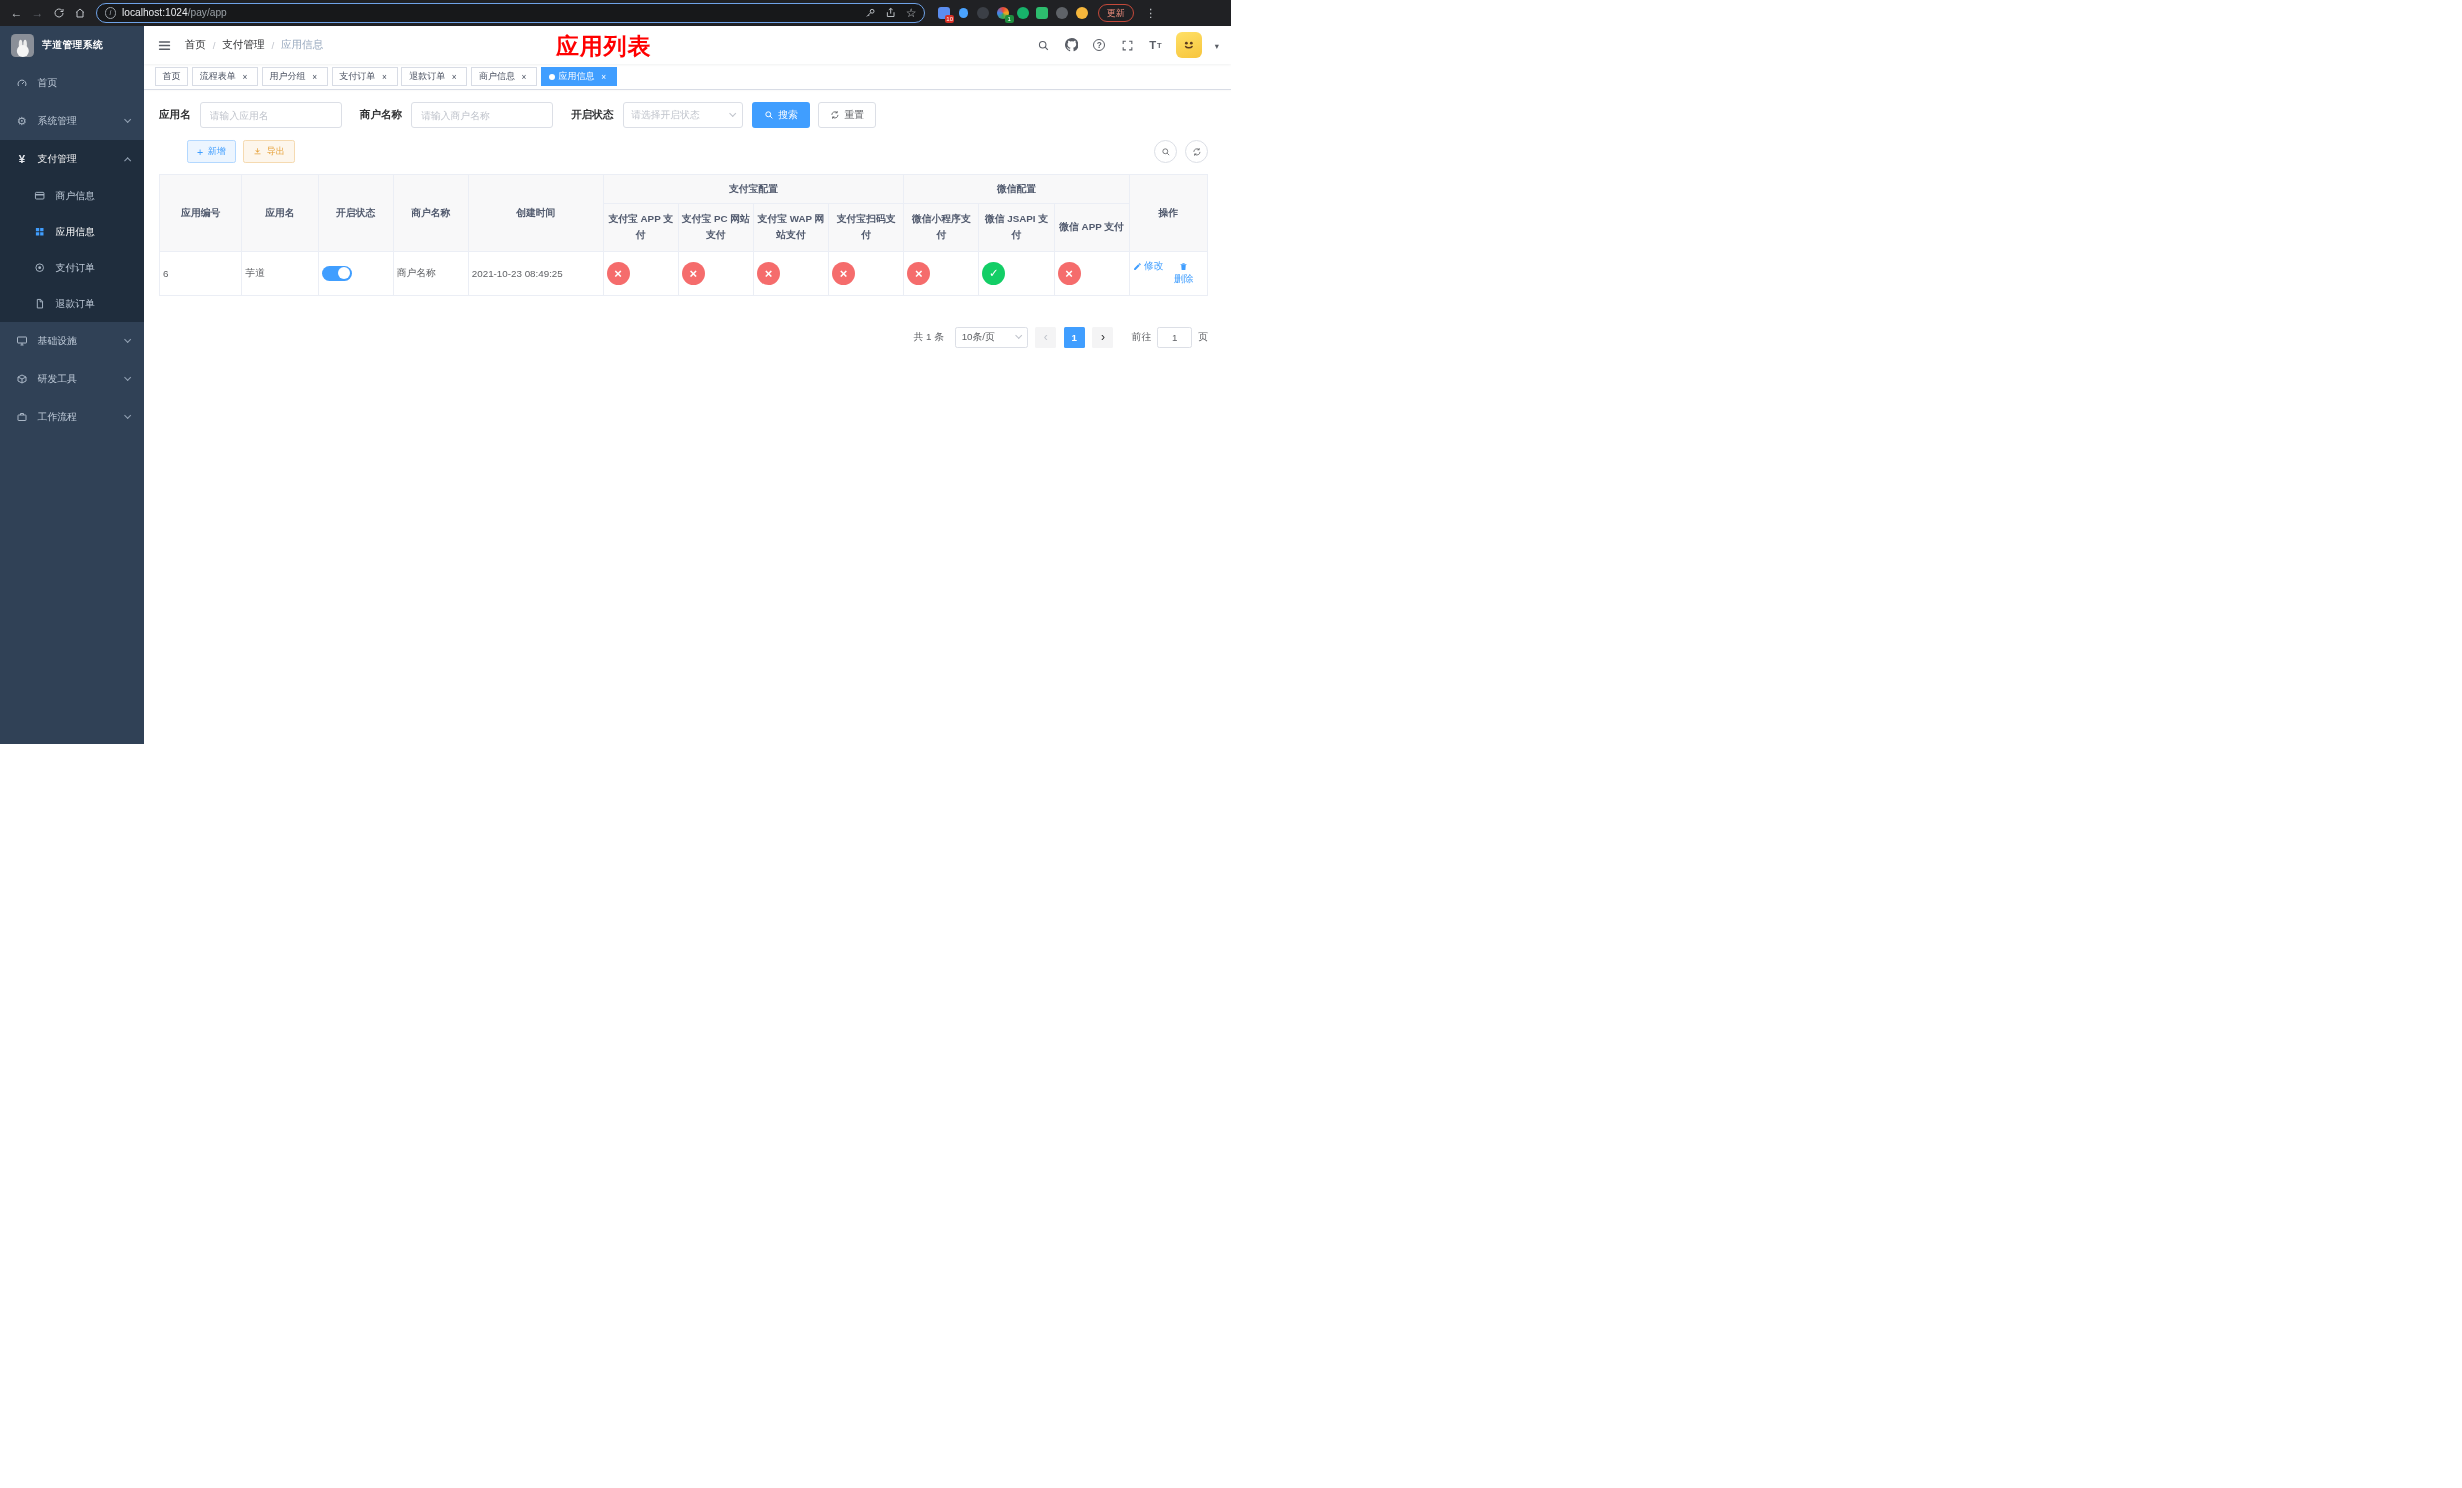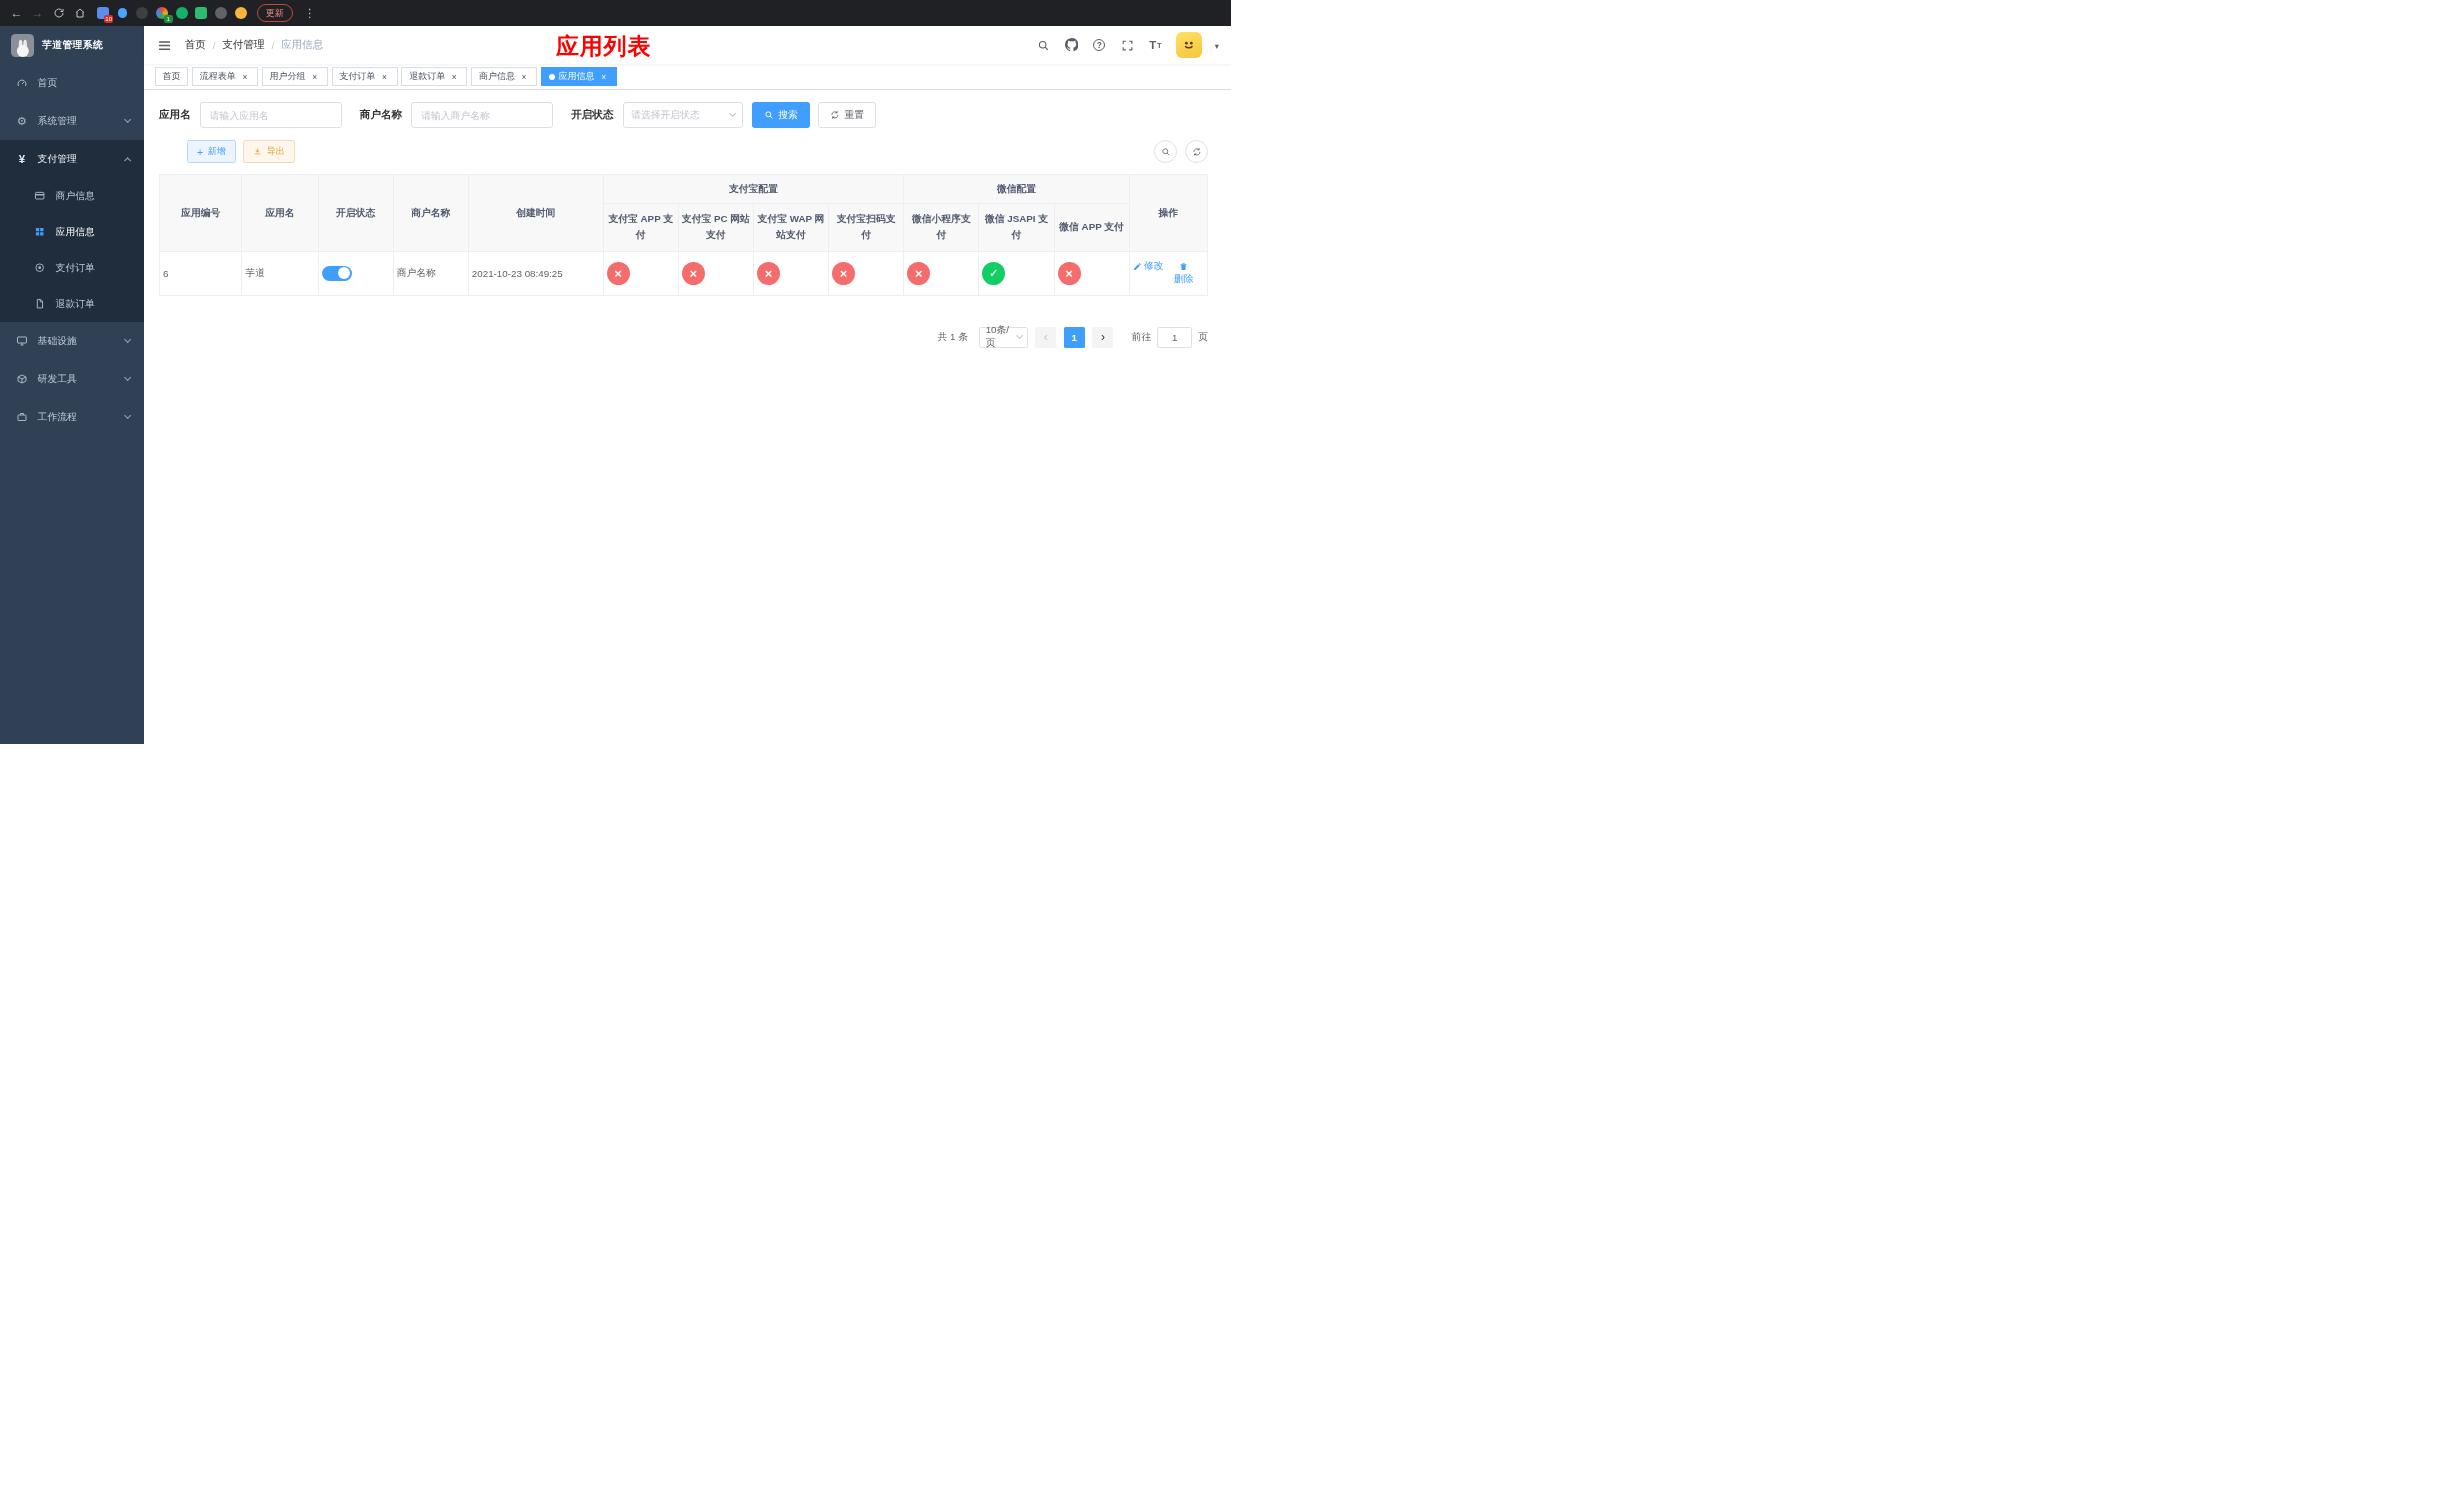--- a/index.html
+++ b/index.html
@@ -109,21 +109,21 @@
   .st-yes{background:var(--status_yes);} .st-yes::after{content:"\2713";}
   .switch{width:30px; height:15px; border-radius:7.6px; position:relative; display:inline-block; background:#dcdfe6; cursor:pointer; vertical-align:middle;}
   .sw-on{background:var(--accent);}
   .switch::after{content:""; position:absolute; top:1.5px; right:1.5px; width:12px; height:12px; border-radius:50%; background:#fff;}
   .row-link{color:var(--accent); display:inline-flex; align-items:center; gap:2.3px; cursor:pointer; font-size:9.8px; white-space:nowrap;}
   .row-link + .row-link{margin-left:7.6px;flex-direction:column;}
 
   
   .pagination{display:flex; justify-content:flex-end; align-items:center; margin-top:31px; font-size:9.8px; color:#606266; gap:7.6px;}
   .pg-total{margin-right:3px;}
-  .pg-size{width:49px; height:21px; border:0.8px solid #dcdfe6; border-radius:2.3px; display:flex; align-items:center; justify-content:space-between; padding:0 6px; cursor:pointer; color:#606266;}
+  .pg-size{width:73px; height:21px; border:0.8px solid #dcdfe6; border-radius:2.3px; display:flex; align-items:center; justify-content:space-between; padding:0 6px; cursor:pointer; color:#606266;}
   .pg-btn{width:21px; height:21px; border-radius:1.5px; background:#f4f4f5; display:flex; align-items:center; justify-content:center; font-size:10.6px; cursor:pointer; color:#303133;}
   .pg-btn.disabled{color:#c0c4cc;}
   .g-prev::before{content:"\2039"; font-size:12px;} .g-next::before{content:"\203A"; font-size:12px;}
   .pg-page{width:21px; height:21px; border-radius:1.5px; background:var(--accent); color:#fff; display:flex; align-items:center; justify-content:center; font-weight:700; cursor:pointer;}
   .pg-goto{display:flex; align-items:center; gap:6px; margin-left:10.6px;}
   .pg-input{width:35px; height:21px; border:0.8px solid #dcdfe6; border-radius:2.3px; text-align:center; font-size:9.8px; color:#606266; outline:none; font-family:inherit;}
 </style>
 </head>
 <body>
 
@@ -136,20 +136,39 @@
         <path d="M20 4v5h-5"></path>
       </svg>
   </div>
   <div class="nav-btn i-svg">
     <svg width="12" height="12" viewBox="0 0 24 24" fill="none" stroke="currentColor" stroke-width="2">
         <path d="M4 11l8-7 8 7"></path>
         <path d="M6 10v10h12V10"></path>
       </svg>
   </div>
 
+  <div class="omnibox">
+    <span class="info-i"></span>
+    <span class="url-text"><span class="url-host">localhost:1024</span><span class="url-path">/pay/app</span></span>
+    <span class="omni-icons">
+      <span class="i-svg">
+        <svg width="11.4" height="11.4" viewBox="0 0 24 24" fill="none" stroke="currentColor" stroke-width="2">
+            <circle cx="15" cy="9" r="4"></circle>
+            <path d="M12 12l-8 8M7 17l2 2"></path>
+          </svg>
+      </span>
+      <span class="i-svg">
+        <svg width="11.4" height="11.4" viewBox="0 0 24 24" fill="none" stroke="currentColor" stroke-width="2">
+            <path d="M12 3v11M8 6l4-3 4 3"></path>
+            <path d="M5 11v9h14v-9"></path>
+          </svg>
+      </span>
+      <span class="g-star"></span>
+    </span>
+  </div>
 
   <div class="ext-row">
     <div class="ext">
       <span class="ext-shape sq" style="background:#5b8def;"></span>
       <span class="ext-badge badge-red">10</span>
     </div>
     <div class="ext">
         <span class="ext-shape" style="background:#4aa3ff; width:9.8px; height:9.8px;"></span>
       </div>
     <div class="ext">

